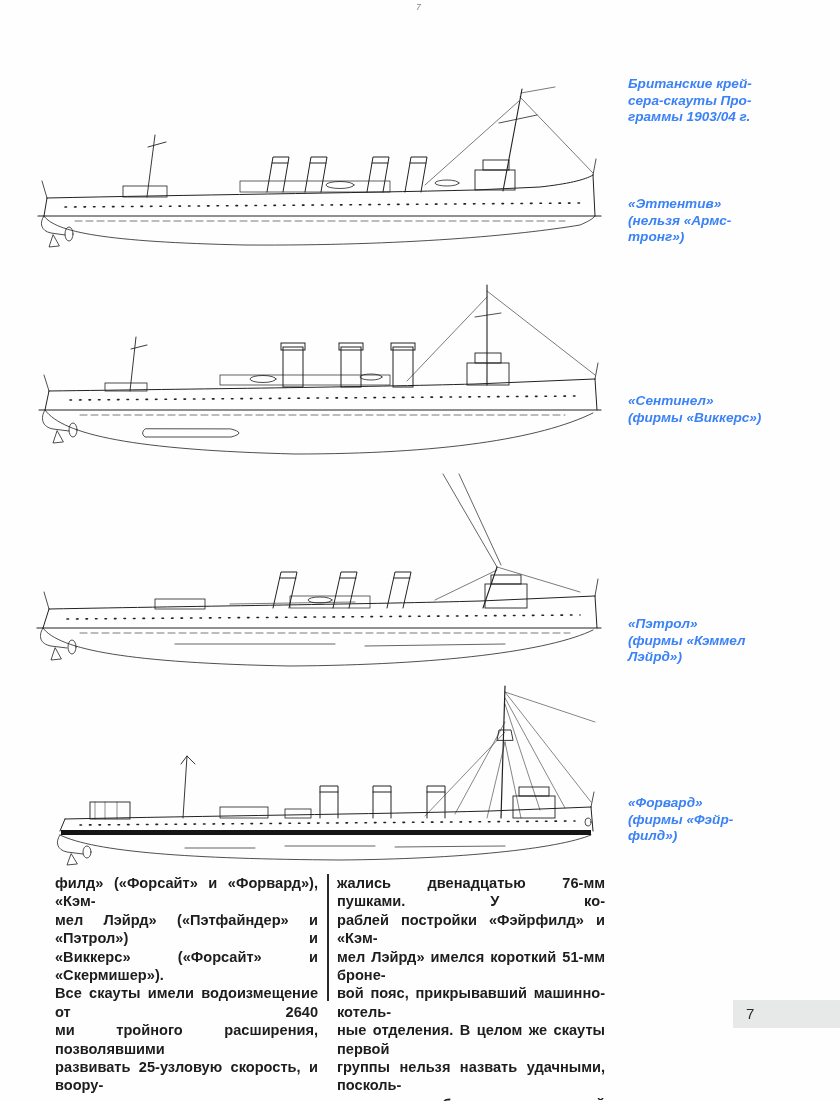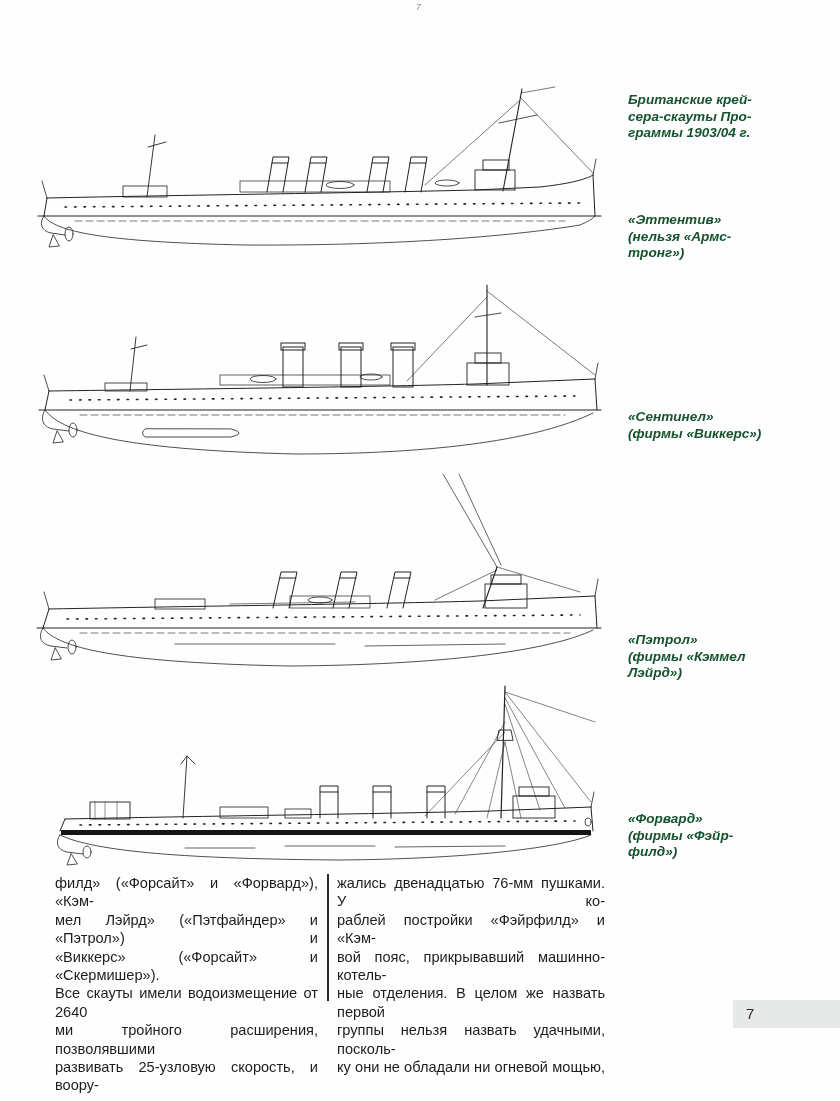--- a/index.html
+++ b/index.html
@@ -13,31 +13,32 @@
   }
   .artifact{
     position:absolute;left:416px;top:2px;
     font-size:9px;color:#8a8a8a;font-style:italic;
   }
   .ship{position:absolute;}
   .ship g{stroke:#222;fill:none;stroke-width:1;stroke-linecap:round;}
   .caption{
     position:absolute;left:628px;width:175px;
     font-weight:bold;font-style:italic;
-    font-size:13.6px;line-height:16.6px;color:#14532d;margin-top:16px;
+    font-size:13.6px;line-height:16.6px;color:#3b82f6;
   }
   .bodycol{
     position:absolute;top:874px;
     font-size:14.6px;line-height:18.4px;color:#1d1d1d;
   }
   .bodycol .line{
     text-align:justify;
     -moz-text-align-last:justify;
     text-align-last:justify;
     white-space:normal;
+    font-weight:bold;
   }
   .col-divider{
     position:absolute;left:327px;top:874px;
     width:1.5px;height:127px;background:#2a2a2a;
   }
   .pagenum-box{
     position:absolute;left:733px;top:1000px;
     width:107px;height:28px;
     background:#e7e9e8;
   }
@@ -211,22 +212,23 @@
     <div class="line">Все скауты имели водоизмещение от 2640</div>
     <div class="line">ми тройного расширения, позволявшими</div>
     <div class="line">развивать 25-узловую скорость, и воору-</div>
   </div>
 
   <div class="col-divider"></div>
 
   <div class="bodycol" style="left:337px;width:268px">
     <div class="line">жались двенадцатью 76-мм пушками. У ко-</div>
     <div class="line">раблей постройки «Фэйрфилд» и «Кэм-</div>
+    <div class="line">мел Лэйрд» имелся короткий 51-мм броне-</div>
     <div class="line">вой пояс, прикрывавший машинно-котель-</div>
-    <div class="line">ные отделения. В целом же назвать первой</div>
+    <div class="line">ные отделения. В целом же скауты первой</div>
     <div class="line">группы нельзя назвать удачными, посколь-</div>
     <div class="line">ку они не обладали ни огневой мощью,</div>
   </div>
 
   <div class="pagenum-box">
     <div class="pagenum">7</div>
   </div>
 
 </div>
 

